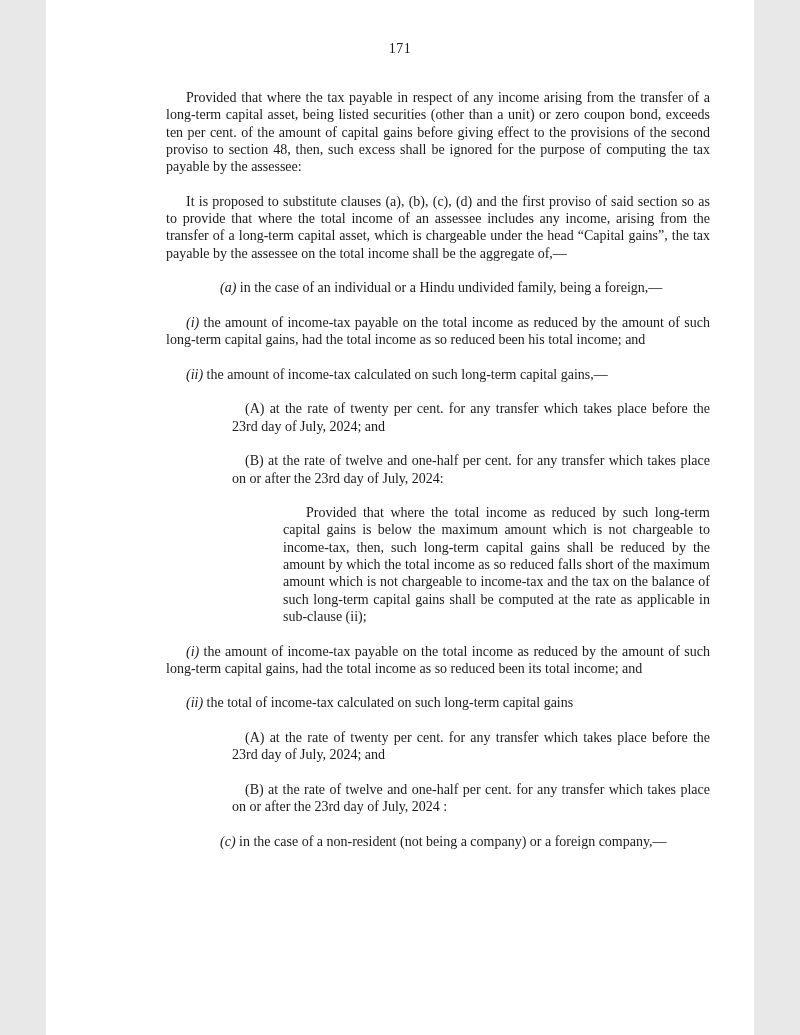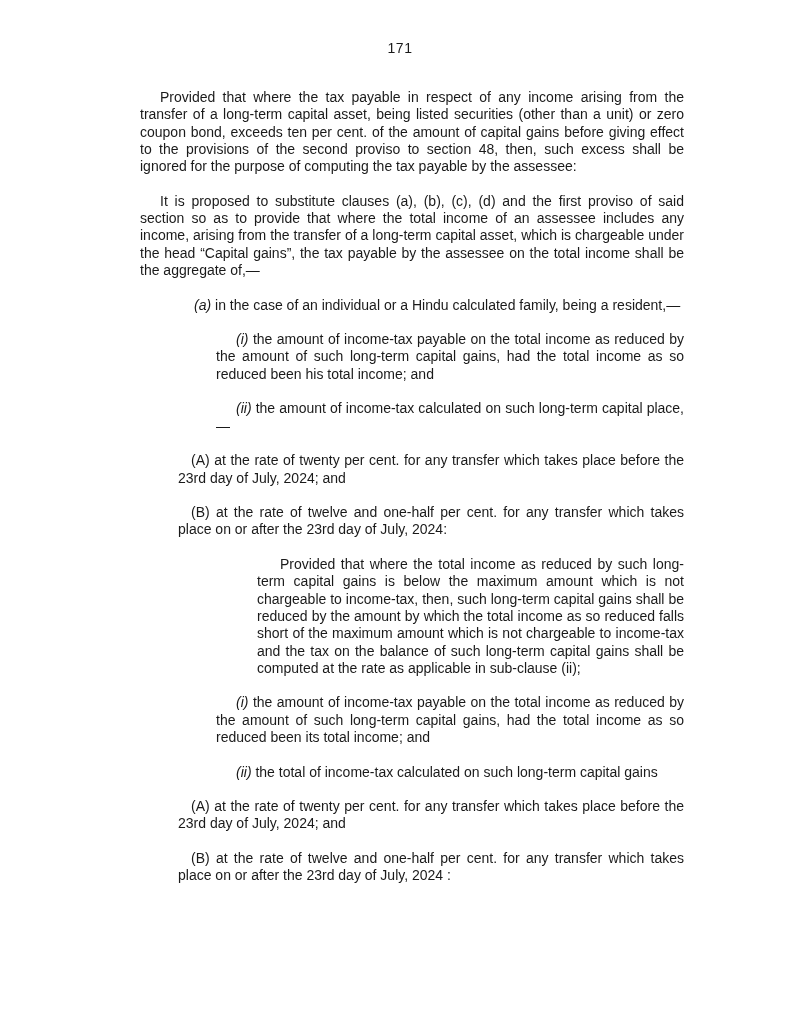--- a/index.html
+++ b/index.html
@@ -2,84 +2,85 @@
 <html><head>
 <meta charset="utf-8">
 <style>
   html, body {
     margin: 0;
     padding: 0;
     background: #e8e8e8;
   }
   .sheet {
     position: relative;
-    width: 800px;
+    width: 708px;
     height: 1035px;
     margin: 0 auto;
     background: #ffffff;
     color: #1a1a1a;
-    font-family: Liberation Sans, sans-serif;
+    font-family: Liberation Serif, serif;
     font-size: 14px;
     line-height: 17.3px;
     overflow: hidden;
   }
   .pageno {
     position: absolute;
     top: 40px;
     left: 0;
     width: 100%;
     text-align: center;
     letter-spacing: 0.5px;
   }
   .content {
     position: absolute;
     top: 89px;
-    left: 140px;
+    left: 120px;
     width: 544px;
     text-align: justify;
   }
   .content p {
     margin: 0 0 17.3px 0;
   }
   p.body     { text-indent: 20px; }
   p.clause   { margin-left: 54px; }
-  p.sub      { margin-left: 76px; text-indent: 20px; }
-  p.item     { margin-left: 38px; text-indent: 13px; }
+  p.sub      { text-indent: 20px; }
+  p.item     { margin-left: 66px; text-indent: 13px; }
   p.proviso2 { margin-left: 117px; text-indent: 23px; }
   i.lbl      { font-style: italic; }
 </style>
 </head>
 <body>
 
 <div class="sheet">
 
   <div class="pageno">171</div>
 
   <div class="content">
 
     <p class="body">Provided that where the tax payable in respect of any income arising from the transfer of a long-term capital asset, being listed securities (other than a unit) or zero coupon bond, exceeds ten per cent. of the amount of capital gains before giving effect to the provisions of the second proviso to section 48, then, such excess shall be ignored for the purpose of computing the tax payable by the assessee:</p>
 
     <p class="body">It is proposed to substitute clauses (a), (b), (c), (d) and the first proviso of said section so as to provide that where the total income of an assessee includes any income, arising from the transfer of a long-term capital asset, which is chargeable under the head “Capital gains”, the tax payable by the assessee on the total income shall be the aggregate of,—</p>
 
-    <p class="clause"><i class="lbl">(a)</i><span> in the case of an individual or a Hindu calculated family, being a resident,—</span></p>
+    <p class="clause"><i class="lbl">(a)</i><span> in the case of an individual or a Hindu undivided family, being a foreign,—</span></p>
 
     <p class="sub"><i class="lbl">(i)</i><span> the amount of income-tax payable on the total income as reduced by the amount of such long-term capital gains, had the total income as so reduced been his total income; and</span></p>
 
-    <p class="sub"><i class="lbl">(ii)</i><span> the amount of income-tax calculated on such long-term capital place,—</span></p>
+    <p class="sub"><i class="lbl">(ii)</i><span> the amount of income-tax calculated on such long-term capital gains,—</span></p>
 
     <p class="item">(A) at the rate of twenty per cent. for any transfer which takes place before the 23rd day of July, 2024; and</p>
 
     <p class="item">(B) at the rate of twelve and one-half per cent. for any transfer which takes place on or after the 23rd day of July, 2024:</p>
 
     <p class="proviso2">Provided that where the total income as reduced by such long-term capital gains is below the maximum amount which is not chargeable to income-tax, then, such long-term capital gains shall be reduced by the amount by which the total income as so reduced falls short of the maximum amount which is not chargeable to income-tax and the tax on the balance of such long-term capital gains shall be computed at the rate as applicable in sub-clause (ii);</p>
 
 
     <p class="sub"><i class="lbl">(i)</i><span> the amount of income-tax payable on the total income as reduced by the amount of such long-term capital gains, had the total income as so reduced been its total income; and</span></p>
 
     <p class="sub"><i class="lbl">(ii)</i><span> the total of income-tax calculated on such long-term capital gains</span></p>
 
     <p class="item">(A) at the rate of twenty per cent. for any transfer which takes place before the 23rd day of July, 2024; and</p>
 
     <p class="item">(B) at the rate of twelve and one-half per cent. for any transfer which takes place on or after the 23rd day of July, 2024 :</p>
 
+    <p class="clause"><i class="lbl">(c)</i><span> in the case of a non-resident (not being a company) or a foreign company,—</span></p>
 
   </div>
 </div>
 
 </body></html>

